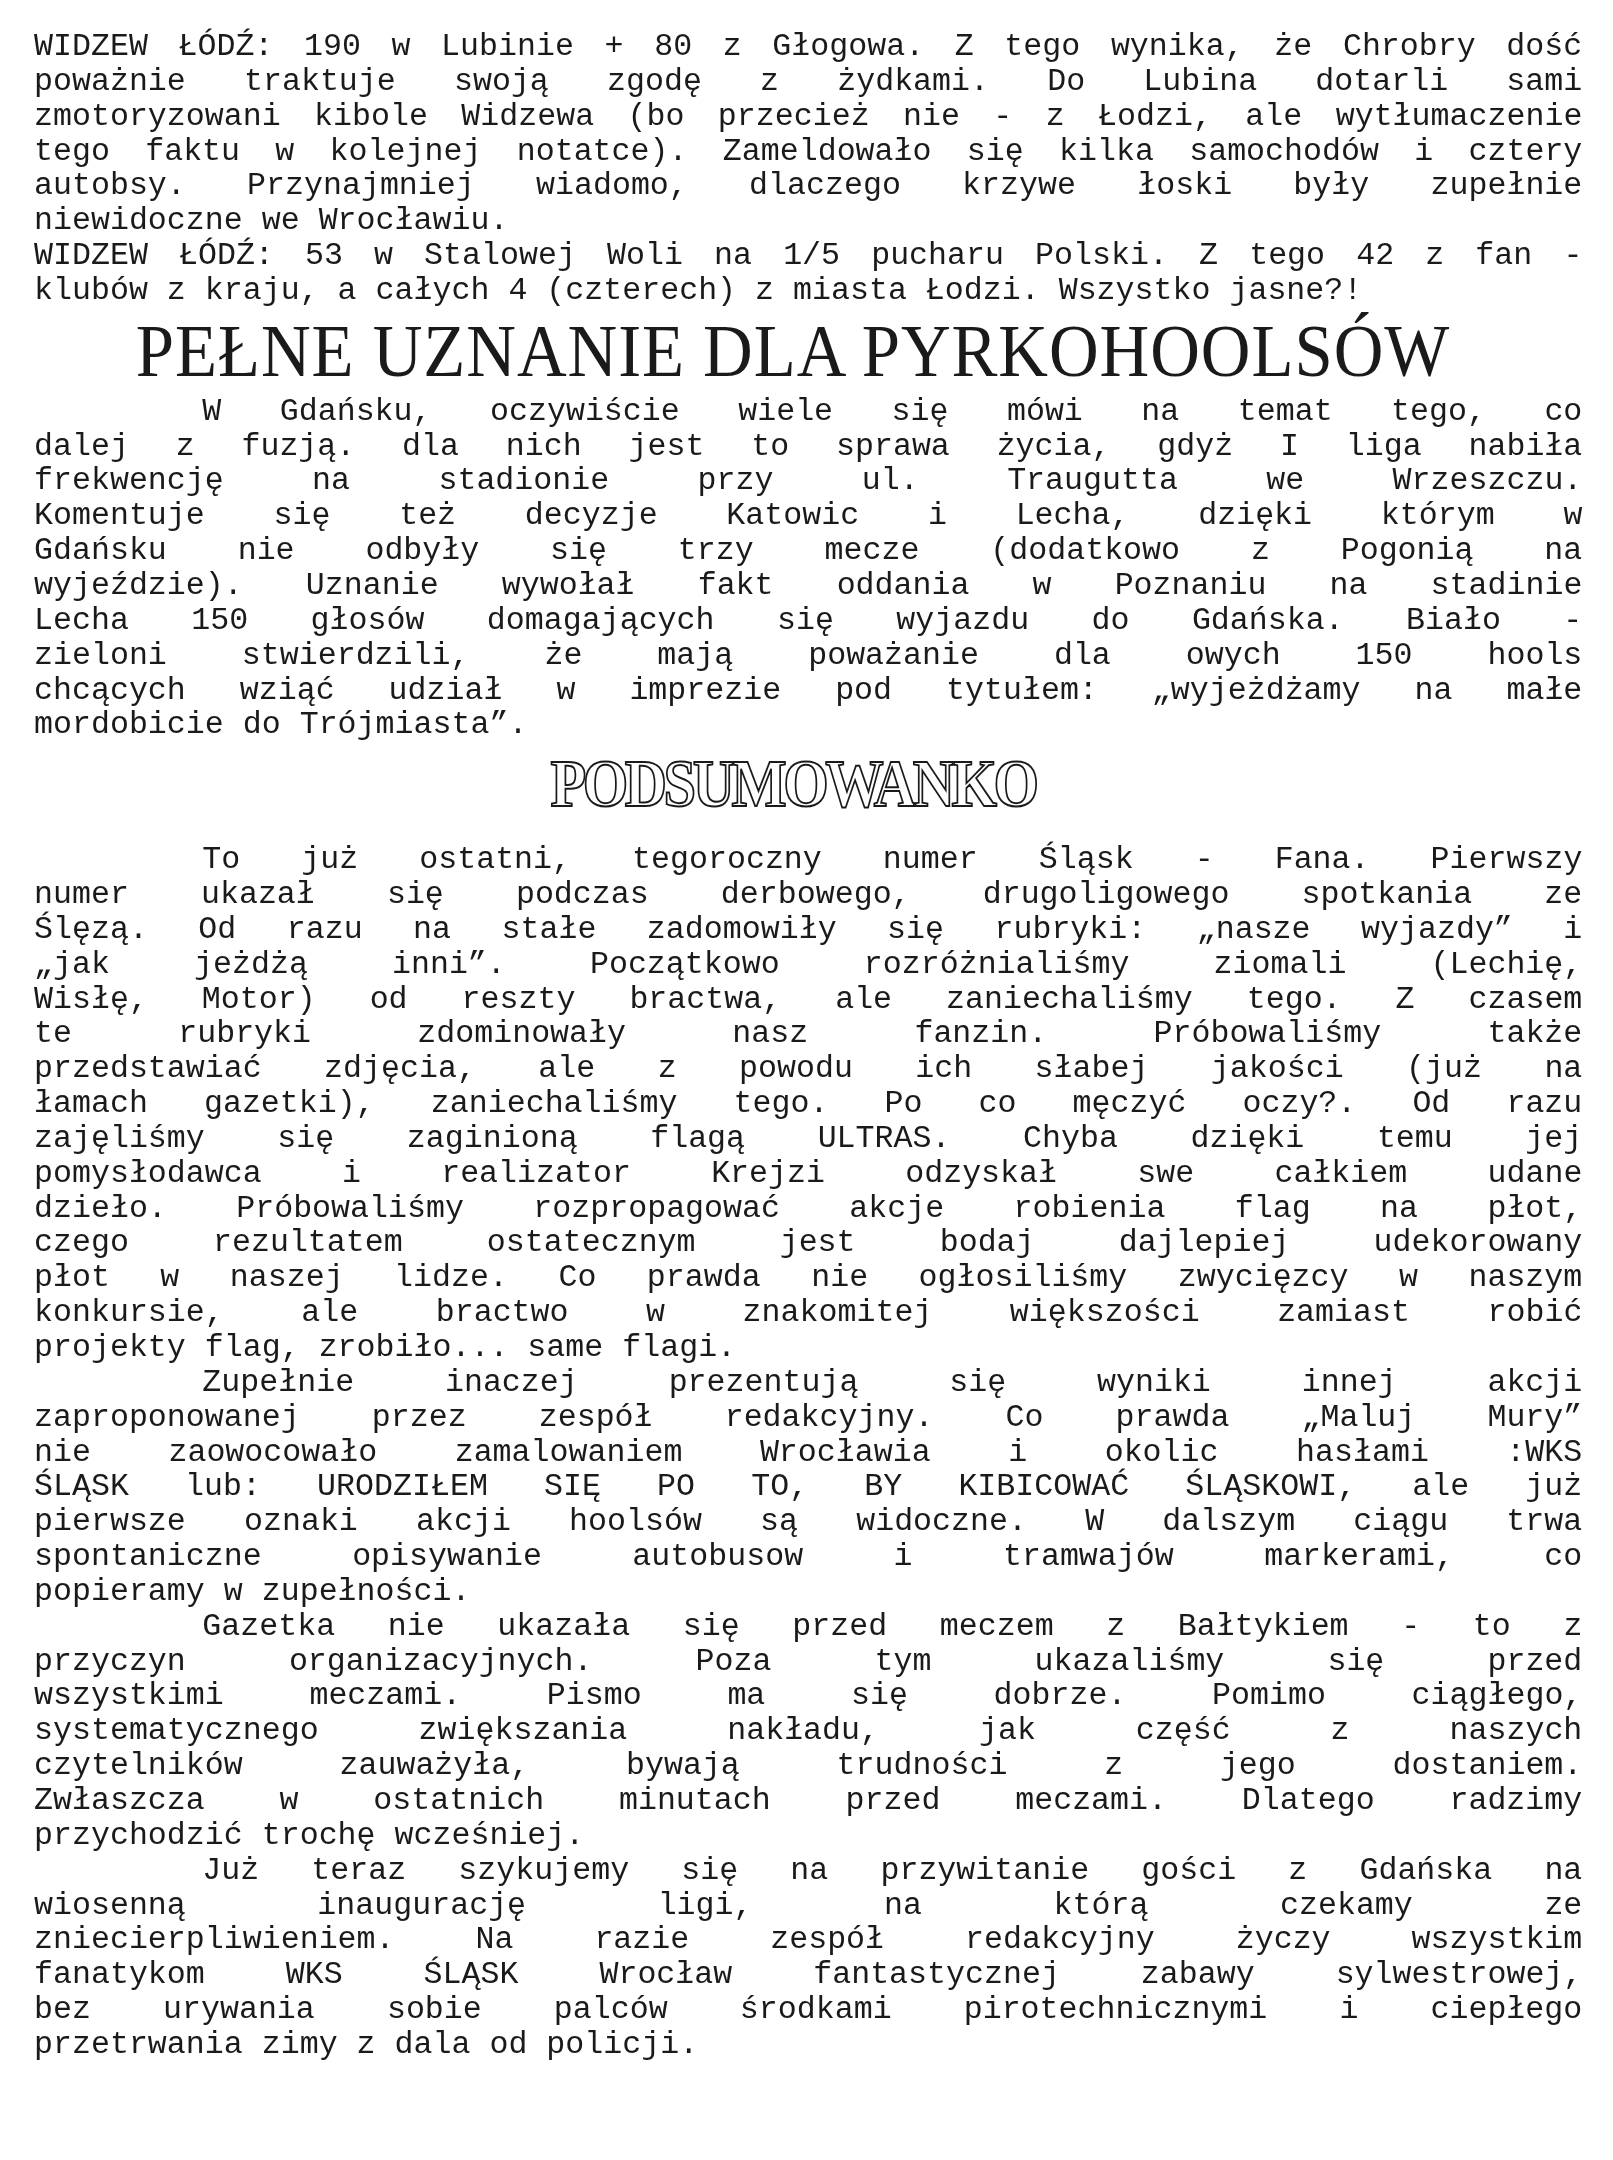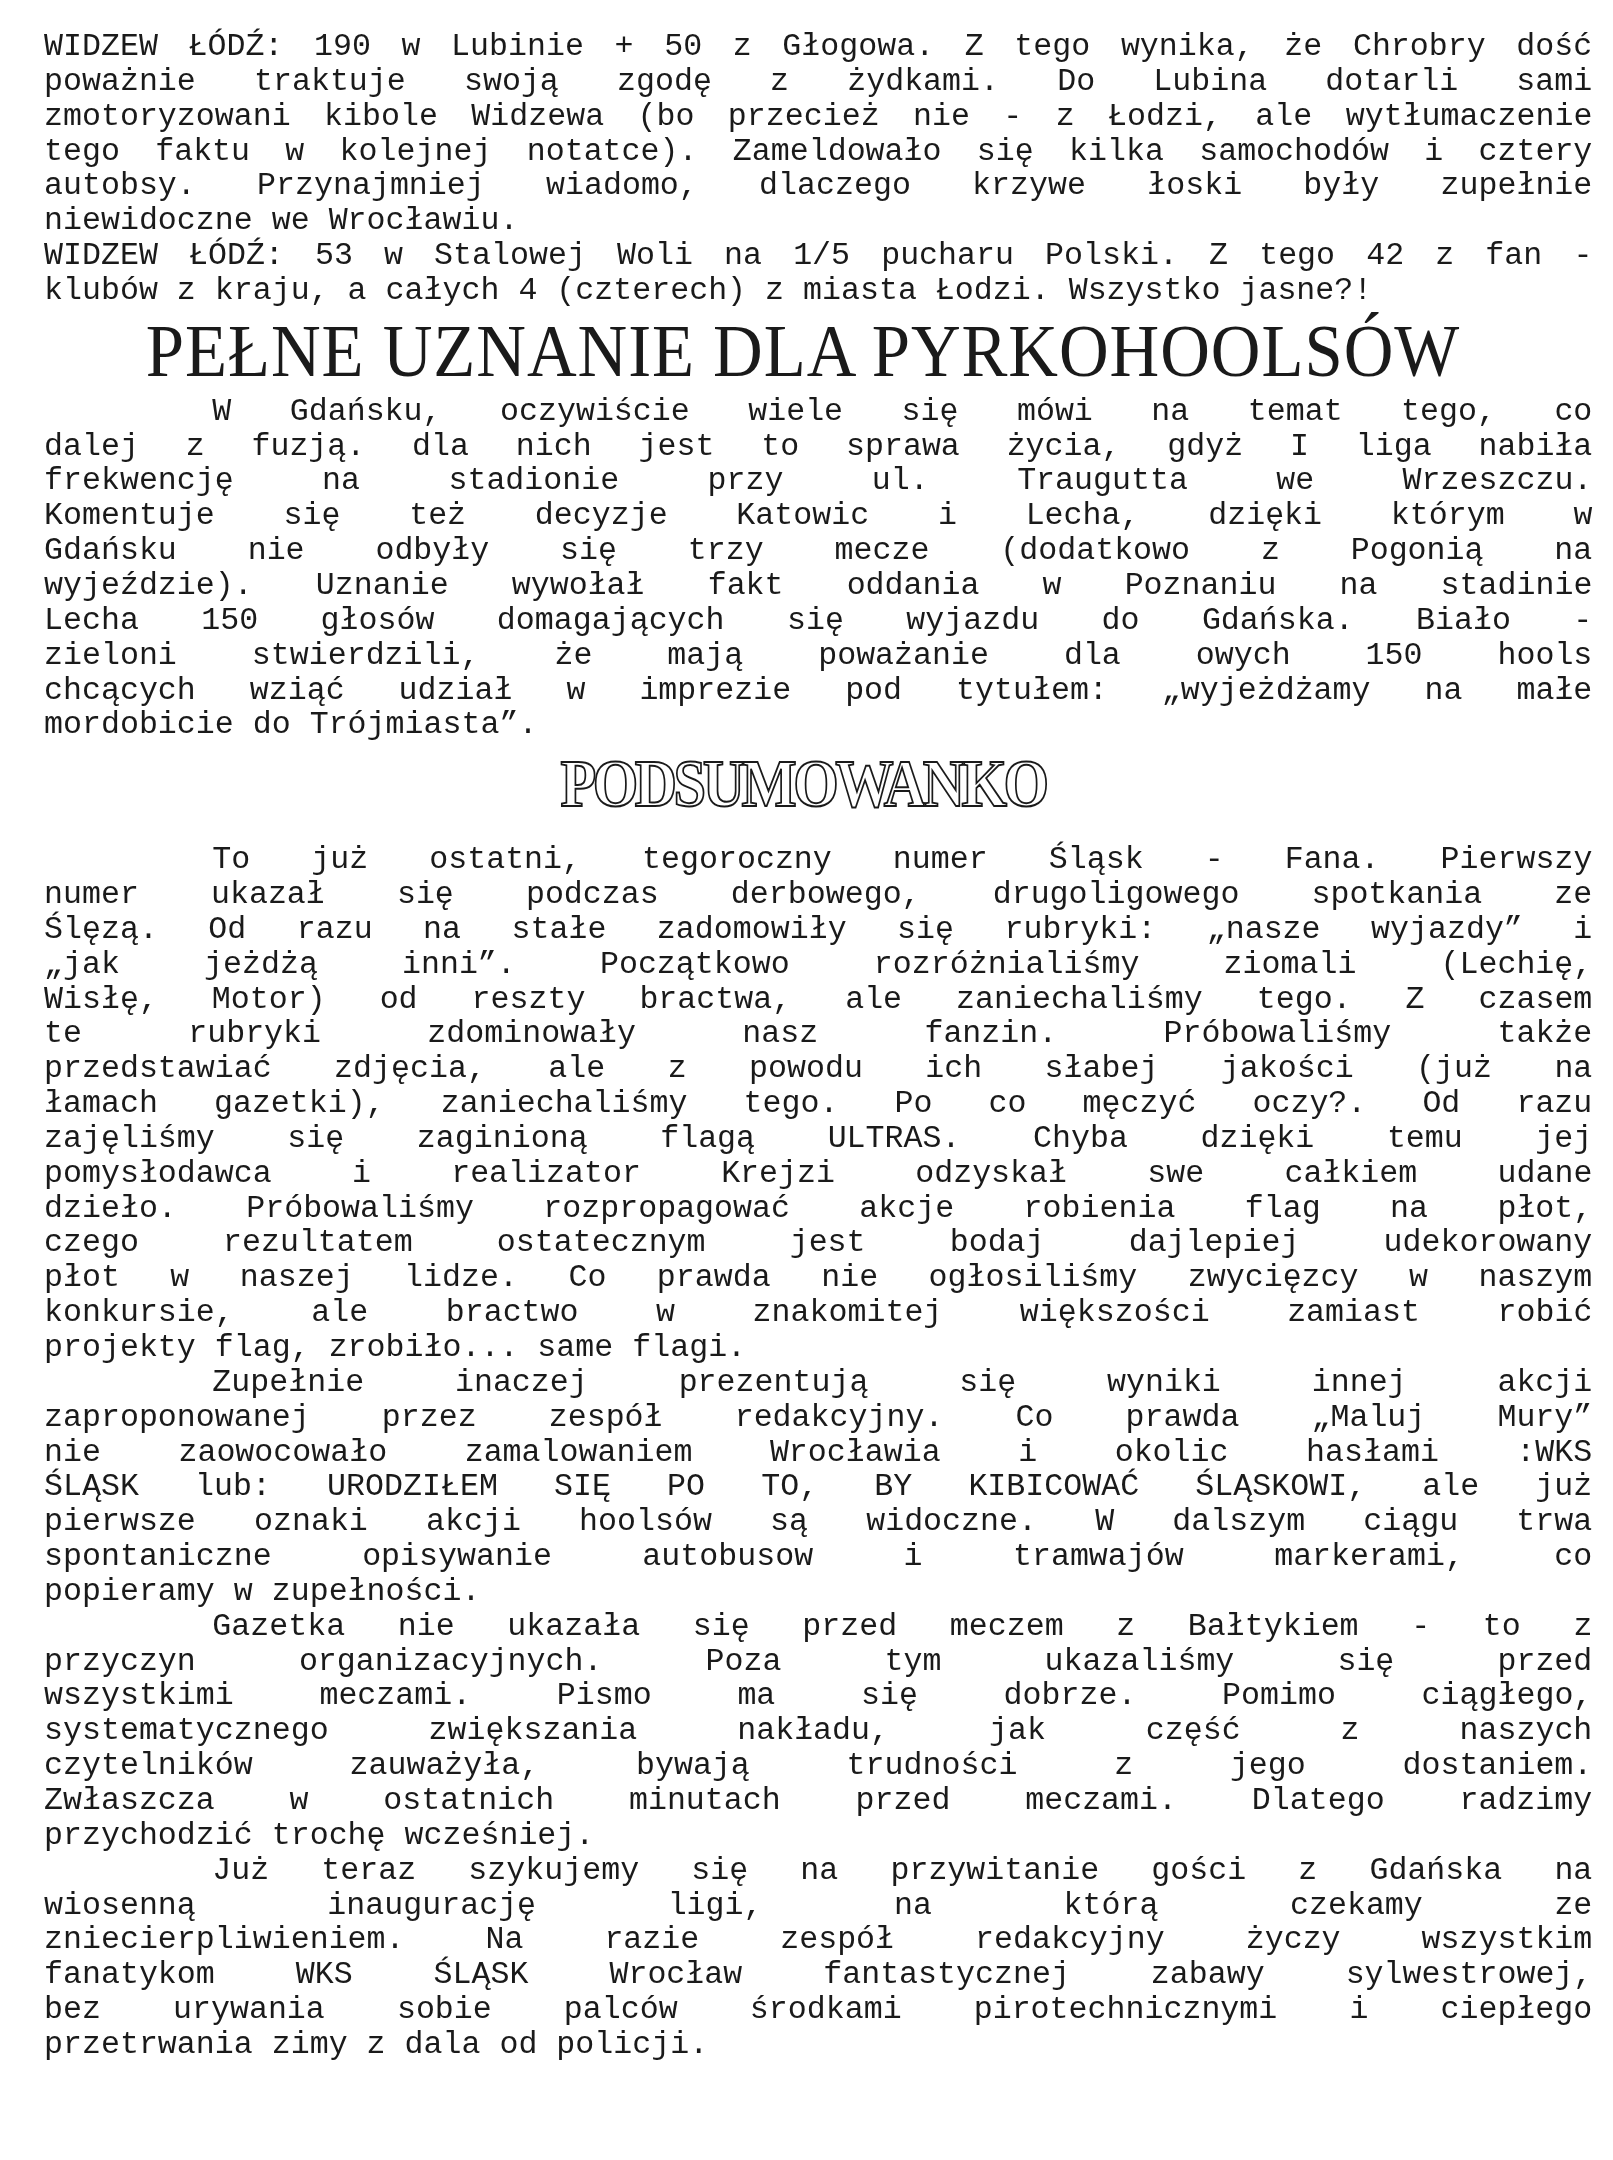--- a/index.html
+++ b/index.html
@@ -1,17 +1,17 @@
 <!DOCTYPE html>
 <html><head>
 <meta charset="utf-8">
 <style>
   html, body { margin: 0; padding: 0; background: #ffffff; }
   body { width: 1613px; height: 2160px; position: relative; overflow: hidden; color: #1a1a1a; }
-  .page { position: absolute; left: 44px; top: 30px; width: 1518px; }
+  .page { position: absolute; left: 34px; top: 30px; width: 1518px; }
   .line {
     font-family: "Liberation Mono", "DejaVu Sans Mono", monospace;
     font-size: 31px;
     line-height: 34.85px;
     height: 34.85px;
     white-space: nowrap;
     text-align: justify;
     text-align-last: justify;
     display: block;
     overflow: visible;
@@ -53,21 +53,21 @@
 <div class="page">
 
   <div>
     <div class="line jline">
         <span>WIDZEW</span>
         <span>ŁÓDŹ:</span>
         <span>190</span>
         <span>w</span>
         <span>Lubinie</span>
         <span>+</span>
-        <span>50</span>
+        <span>80</span>
         <span>z</span>
         <span>Głogowa.</span>
         <span>Z</span>
         <span>tego</span>
         <span>wynika,</span>
         <span>że</span>
         <span>Chrobry</span>
         <span>dość</span>
       </div>
     <div class="line jline">

